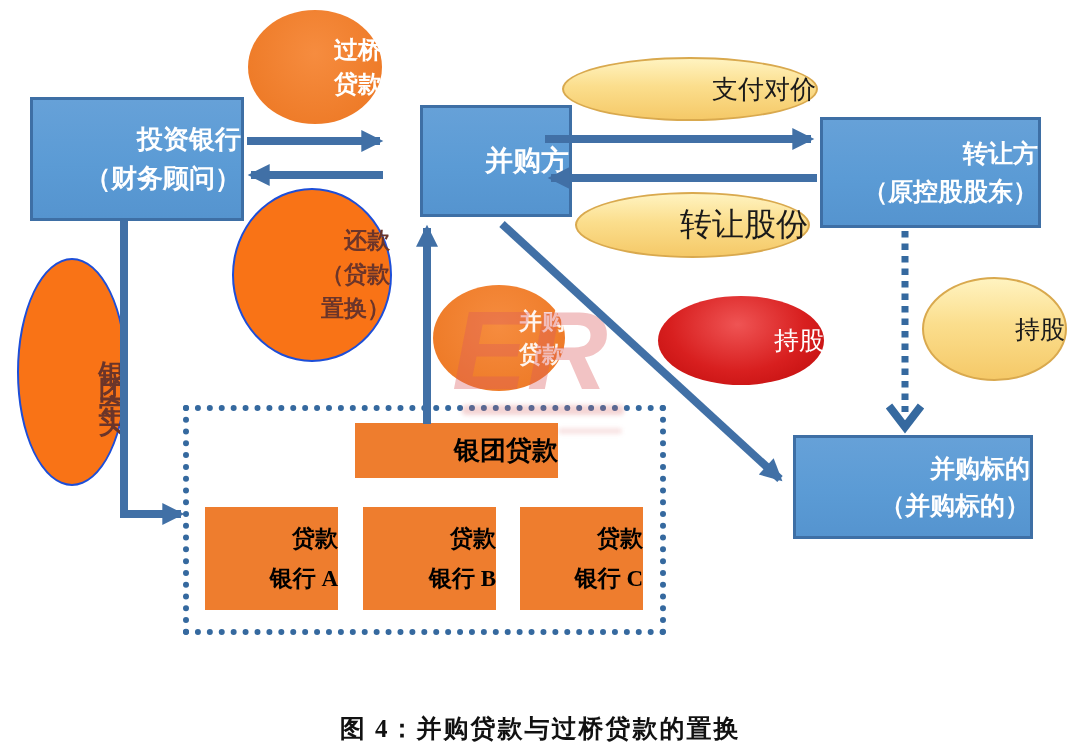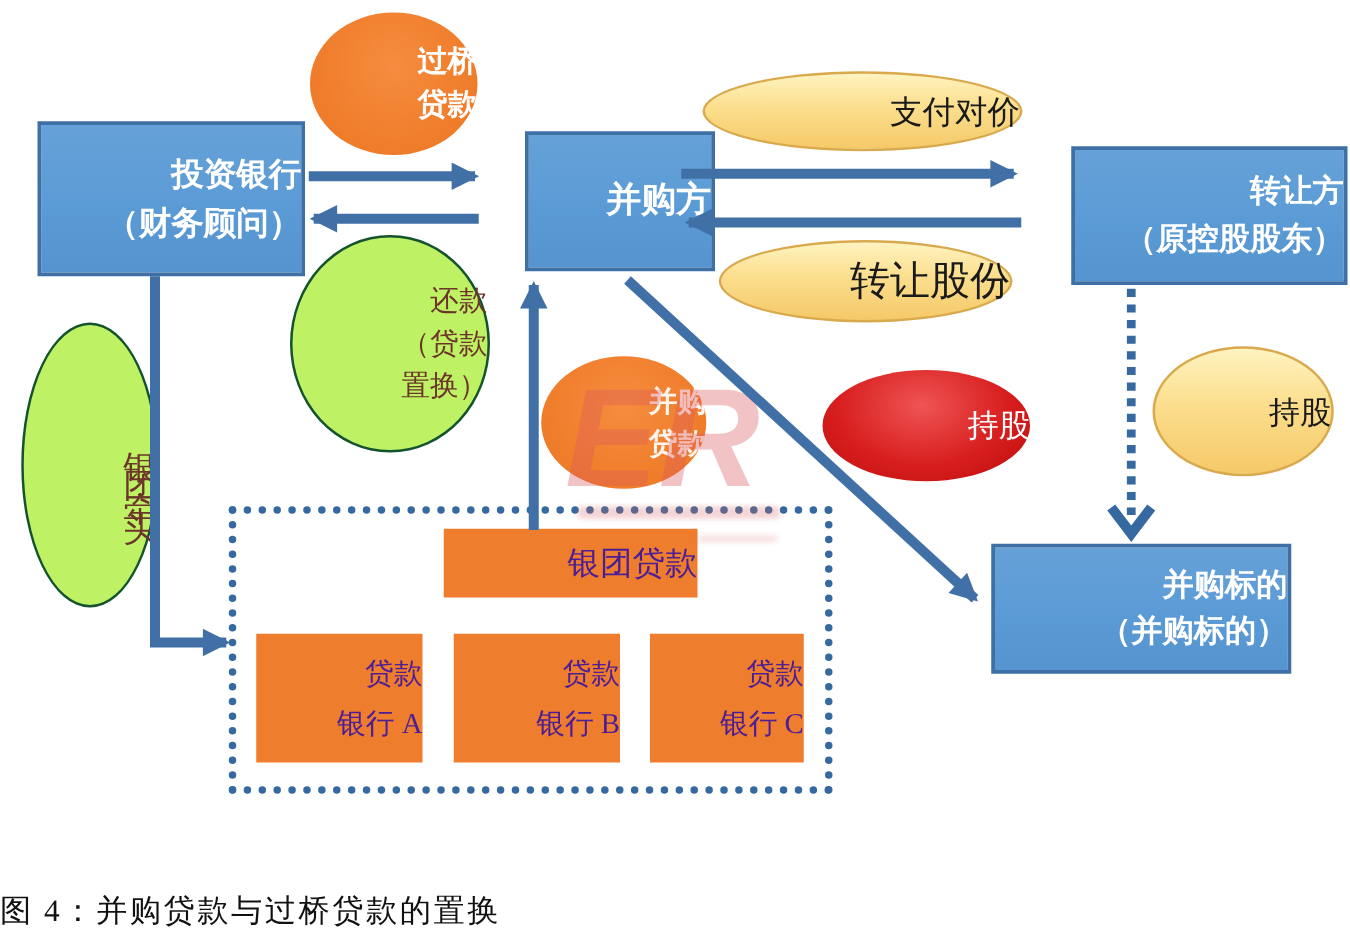--- a/index.html
+++ b/index.html
@@ -9,32 +9,32 @@
   }
   .node{position:absolute;display:flex;flex-direction:column;align-items:flex-end;justify-content:center;text-align:center;box-sizing:border-box;}
   
   .bluebox{
     background:linear-gradient(180deg,#66a1d8 0%,#5b9bd5 55%,#5594cf 100%);
     border:3px solid #3e6fa5;
     color:#ffffff;font-weight:bold;
   }
   .bluebox .ln{line-height:1.5;}
   
-  .orangebox{background:#ee7d2e;color:#4c1d95;font-weight:normal;}
+  .orangebox{background:#ee7d2e;color:#000000;font-weight:bold;}
   .orangeell{background:radial-gradient(ellipse at 50% 38%,#f68c3f 0%,#ee7b28 75%);border-radius:50%;color:#ffffff;font-weight:bold;}
   
-  .salmonell{background:#bef264;border:2px solid #14532d;border-radius:50%;color:#6b352a;font-weight:normal;}
+  .salmonell{background:#f97316;border:2px solid #1d4ed8;border-radius:50%;color:#6b352a;font-weight:bold;}
   
   .yellowell{background:linear-gradient(180deg,#fff3c0 0%,#fbde8d 45%,#f5c968 100%);border:2px solid #d9a94e;border-radius:50%;color:#1a1a1a;}
   
   .redell{background:radial-gradient(ellipse at 48% 32%,#ef5454 0%,#d81f1f 55%,#bc0a0a 100%);border-radius:50%;color:#ffffff;}
 
   #investment-bank{left:30px;top:97px;width:214px;height:124px;font-size:26px;}
   #acquirer{left:388px;top:105px;width:152px;height:112px;font-size:28px;margin-left:32px;}
-  #transferor{left:820px;top:117px;width:221px;height:111px;font-size:25px;margin-left:37px;}
+  #transferor{left:820px;top:117px;width:221px;height:111px;font-size:25px;}
   #ma-target{left:793px;top:435px;width:240px;height:104px;font-size:25px;}
 
   #bridge-loan{left:248px;top:10px;width:134px;height:114px;font-size:24px;line-height:34px;}
   #ma-loan{left:433px;top:285px;width:132px;height:106px;font-size:23px;line-height:33px;color:rgba(255,255,255,0.92);}
 
   #pay-consideration{left:562px;top:57px;width:256px;height:64px;font-size:26px;}
   #transfer-shares{left:575px;top:192px;width:235px;height:66px;font-size:32px;}
   #holding-yellow{left:922px;top:277px;width:145px;height:104px;font-size:25px;}
   #holding-red{left:658px;top:296px;width:166px;height:89px;font-size:25px;}
 
@@ -44,22 +44,22 @@
     writing-mode:vertical-rl;text-orientation:upright;letter-spacing:16px;line-height:1;
   }
 
   #dashed-box{position:absolute;left:183px;top:405px;width:483px;height:230px;box-sizing:border-box;border:6px dotted #35699f;}
   #syndicated-loan{left:355px;top:423px;width:203px;height:55px;font-size:26px;}
   .bankbox{width:133px;height:103px;font-size:23px;line-height:40px;}
   #bank-a{left:205px;top:507px;}
   #bank-b{left:363px;top:507px;}
   #bank-c{left:520px;top:507px;width:123px;}
 
-  #caption{position:absolute;left:0;top:712px;width:1080px;
-    font-size:25px;font-weight:normal;color:#111111;letter-spacing:2px;}
+  #caption{position:absolute;left:0;top:712px;width:1080px;text-align:center;
+    font-size:25px;font-weight:bold;color:#111111;letter-spacing:2px;}
 
   #watermark-logo{
     position:absolute;left:452px;top:295px;z-index:4;
     font-family:"Liberation Sans","DejaVu Sans",sans-serif;
     font-size:112px;font-weight:bold;letter-spacing:0px;
     color:rgba(219,88,92,0.36);line-height:1;pointer-events:none;font-style:italic;
   }
   #watermark-line{
     position:absolute;left:462px;top:405px;width:162px;height:10px;z-index:4;
     background:rgba(214,100,100,0.28);filter:blur(2px);border-radius:4px;pointer-events:none;

